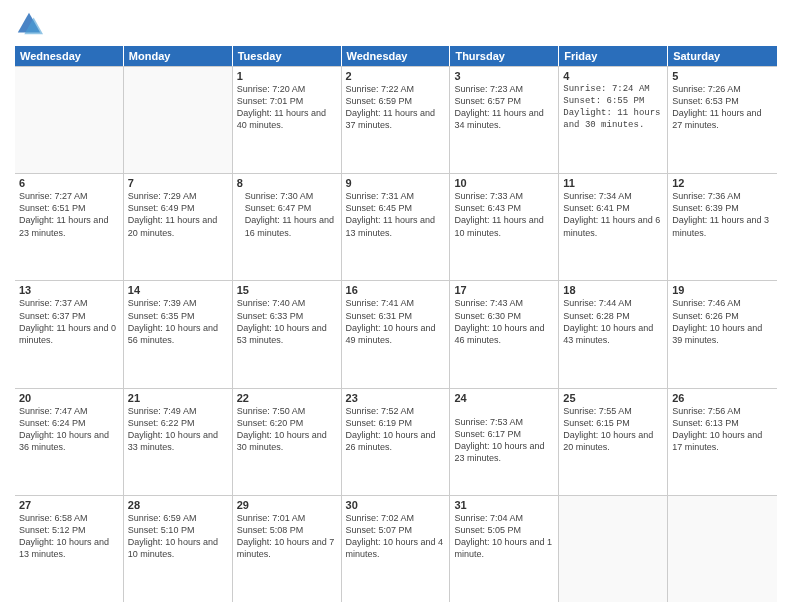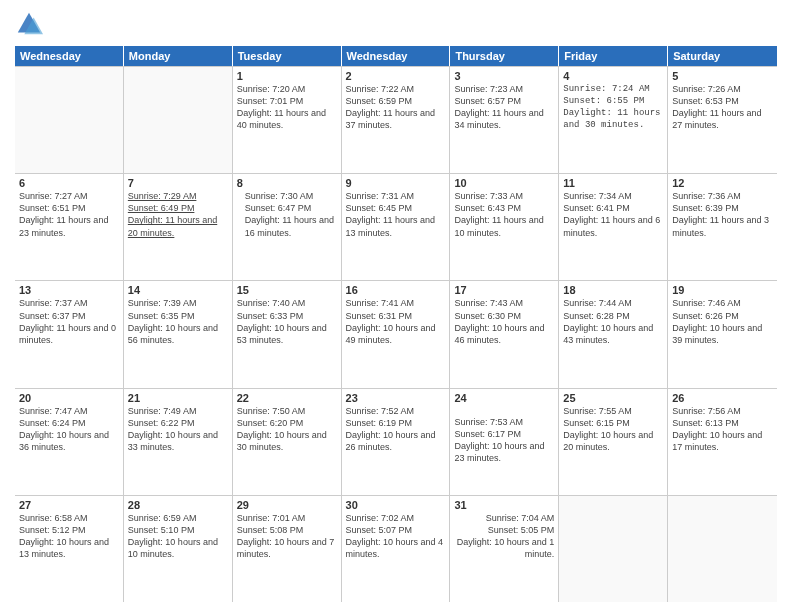--- a/index.html
+++ b/index.html
@@ -172,21 +172,21 @@
         </div>
         <div class="cal-row">
           <div class="cal-cell">
             <span class="day-num">6</span>
             <div class="day-detail" style="white-space: pre-line;">Sunrise: 7:27 AM
 Sunset: 6:51 PM
 Daylight: 11 hours and 23 minutes.</div>
           </div>
           <div class="cal-cell">
             <span class="day-num">7</span>
-            <div class="day-detail" style="white-space: pre-line; text-decoration: underline;">Sunrise: 7:29 AM
+            <div class="day-detail" style="white-space: pre-line;">Sunrise: 7:29 AM
 Sunset: 6:49 PM
 Daylight: 11 hours and 20 minutes.</div>
           </div>
           <div class="cal-cell">
             <span class="day-num">8</span>
             <div class="day-detail" style="white-space: pre-line; margin-left: 8px;">Sunrise: 7:30 AM
 Sunset: 6:47 PM
 Daylight: 11 hours and 16 minutes.</div>
           </div>
           <div class="cal-cell">
@@ -322,21 +322,21 @@
 Daylight: 10 hours and 7 minutes.</div>
           </div>
           <div class="cal-cell">
             <span class="day-num">30</span>
             <div class="day-detail" style="white-space: pre-line;">Sunrise: 7:02 AM
 Sunset: 5:07 PM
 Daylight: 10 hours and 4 minutes.</div>
           </div>
           <div class="cal-cell">
             <span class="day-num">31</span>
-            <div class="day-detail" style="white-space: pre-line; text-align: right;">Sunrise: 7:04 AM
+            <div class="day-detail" style="white-space: pre-line;">Sunrise: 7:04 AM
 Sunset: 5:05 PM
 Daylight: 10 hours and 1 minute.</div>
           </div>
           <div class="cal-cell empty"></div>
           <div class="cal-cell empty"></div>
         </div>
       </div>
   </div>
 </div>
 

